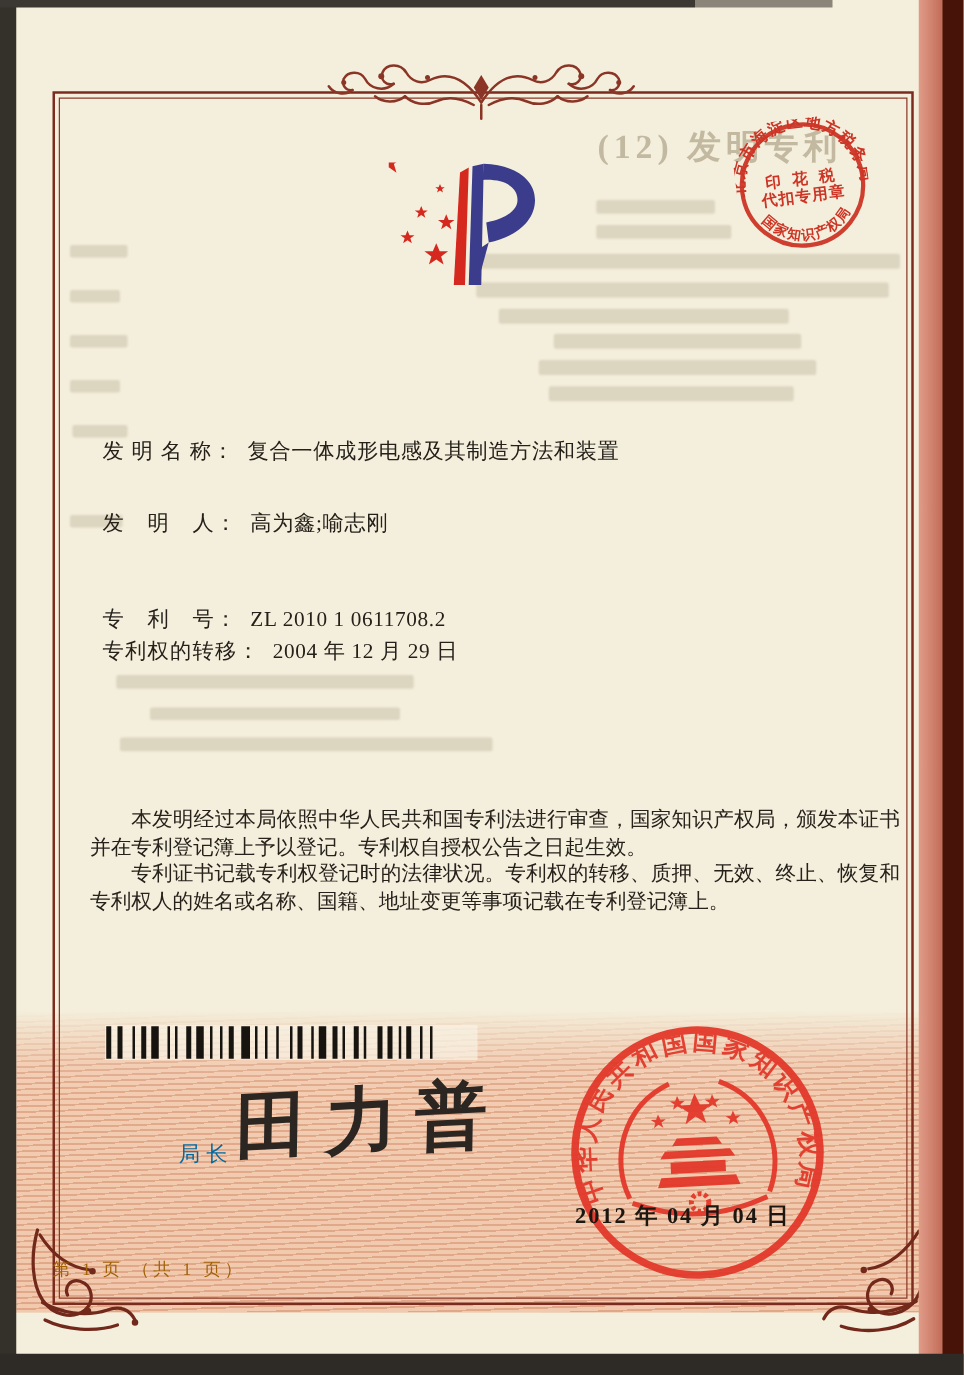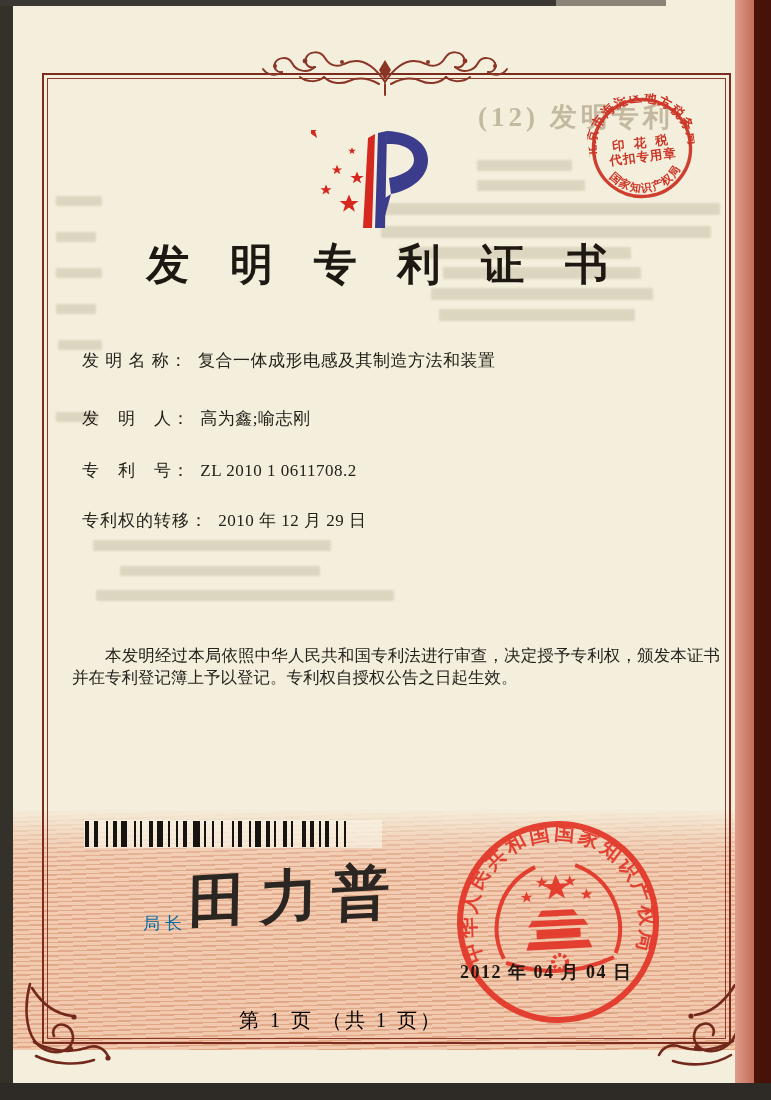--- a/index.html
+++ b/index.html
@@ -33,22 +33,22 @@
   
   .cert-no{position:absolute;left:78px;top:124px;font-size:17px;letter-spacing:2px;color:#2a241e;}
   .title{position:absolute;left:42px;top:236px;width:685px;text-align:center;
      font-size:43px;font-weight:700;letter-spacing:15px;color:#1d1812;}
   .frow{position:absolute;left:82px;font-size:17px;color:#25201a;white-space:nowrap;}
   .flabel{display:inline-block;min-width:96px;letter-spacing:1px;}
   .fvalue{margin-left:6px;letter-spacing:.5px;}
   .paras{position:absolute;left:72px;top:645px;width:648px;font-size:16.5px;line-height:21.5px;
      color:#26211b;text-align:justify;}
   .paras p{margin:0;text-indent:33px;}
-  .footer{position:absolute;left:42px;top:1007px;width:598px;text-align:center;
-     font-size:20px;letter-spacing:3px;color:#000000;}
+  .footer{position:absolute;left:42px;top:1007px;width:598px;text-align:left;
+     font-size:14px;letter-spacing:3px;color:#a16207;}
 
   
   .barcode{position:absolute;left:84px;top:820px;width:298px;height:28px;background:rgba(249,244,230,.65);}
   .barcode i{position:absolute;top:1px;height:26px;background:#17130f;display:block;}
 
   
   .sig-title{position:absolute;left:143px;top:912px;font-size:17px;letter-spacing:5px;color:#0369a1;}
   .sig-name{position:absolute;left:188px;top:858px;font-size:58px;font-weight:600;color:#2b2622;
      letter-spacing:14px;transform:rotate(-3deg) skewX(-4deg);white-space:nowrap;}
 
@@ -172,41 +172,41 @@
         <textPath href="#stArcTop" startOffset="50%" text-anchor="middle">北京市海淀区地方税务局</textPath>
       </text>
       <text x="0" y="-1" font-size="12.5" fill="#cc3526" font-weight="700" text-anchor="middle" letter-spacing="3">印 花 税</text>
       <text x="0" y="13" font-size="12.5" fill="#cc3526" font-weight="700" text-anchor="middle" letter-spacing="1">代扣专用章</text>
       <text font-size="11" fill="#cc3526" font-weight="700" letter-spacing="1">
         <textPath href="#stArcBot" startOffset="50%" text-anchor="middle">国家知识产权局</textPath>
       </text>
     </svg>
   </div>
 
-  <div class="title">发 明 专 利 证 书</div>
 
   <div class="frow" style="top:349px;">
     <span class="flabel">发 明 名 称：</span>
     <span class="fvalue">复合一体成形电感及其制造方法和装置</span>
   </div>
   <div class="frow" style="top:407px;">
     <span class="flabel">发　明　人：</span>
     <span class="fvalue">高为鑫;喻志刚</span>
   </div>
-  <div class="frow" style="top:459px;text-align:center;">
+  <div class="frow" style="top:484px;text-align:center;">
     <span class="flabel">专　利　号：</span>
     <span class="fvalue">ZL 2010 1 0611708.2</span>
   </div>
   <div class="frow" style="top:509px;">
     <span class="flabel">专利权的转移：</span>
-    <span class="fvalue">2010 年 12 月 29 日</span>
+    <span class="fvalue">2004 年 12 月 29 日</span>
   </div>
 
   <div class="paras">
-    <p>本发明经过本局依照中华人民共和国专利法进行审查，决定授予专利权，颁发本证书并在专利登记簿上予以登记。专利权自授权公告之日起生效。</p>
+    <p>本发明经过本局依照中华人民共和国专利法进行审查，国家知识产权局，颁发本证书并在专利登记簿上予以登记。专利权自授权公告之日起生效。</p>
+    <p>专利证书记载专利权登记时的法律状况。专利权的转移、质押、无效、终止、恢复和专利权人的姓名或名称、国籍、地址变更等事项记载在专利登记簿上。</p>
   </div>
 
   <div class="barcode">
       <i style="left:1.0px;width:4.2px"></i>
       <i style="left:9.5px;width:4.2px"></i>
       <i style="left:22.2px;width:2.1px"></i>
       <i style="left:28.6px;width:4.2px"></i>
       <i style="left:37.1px;width:6.3px"></i>
       <i style="left:49.8px;width:2.1px"></i>
       <i style="left:56.2px;width:2.1px"></i>

